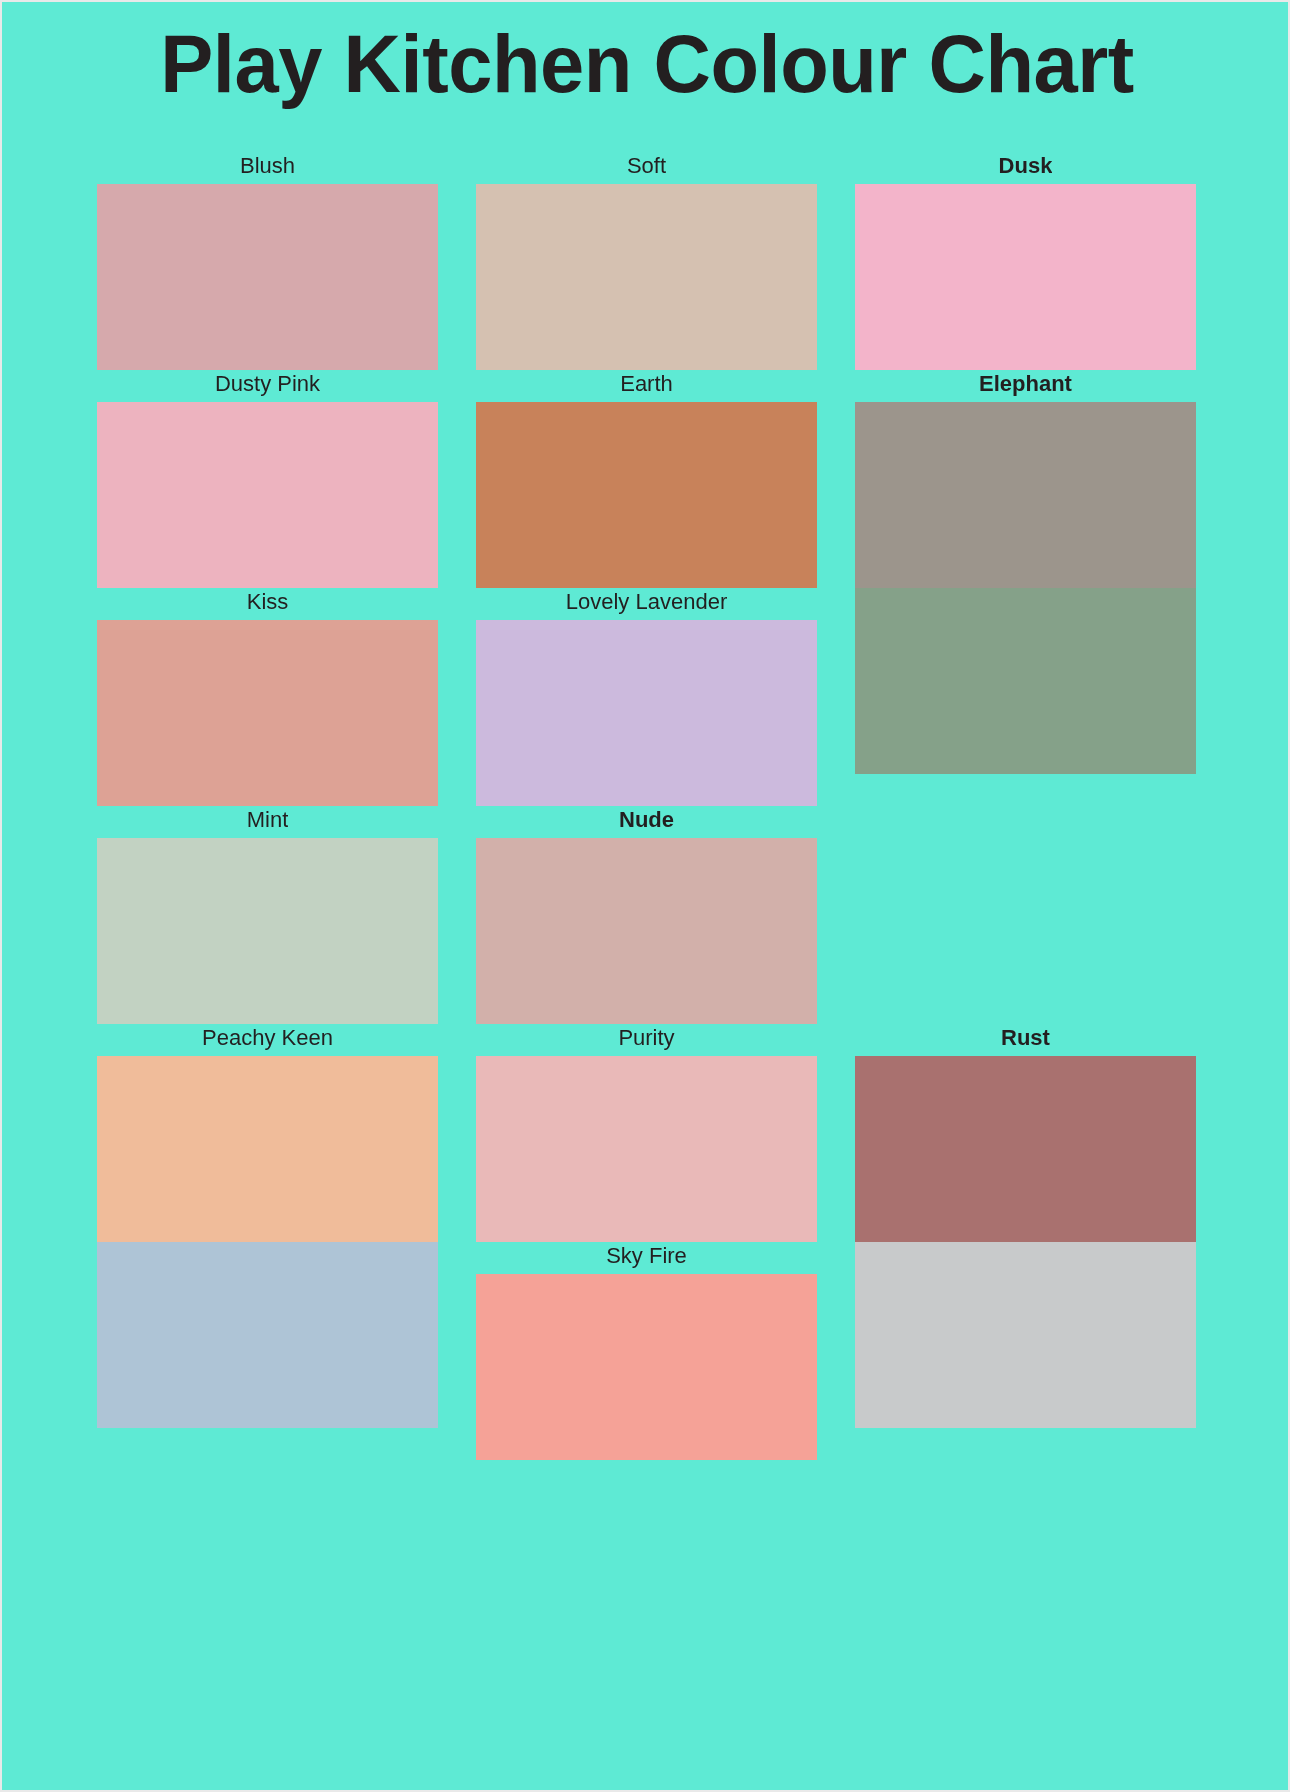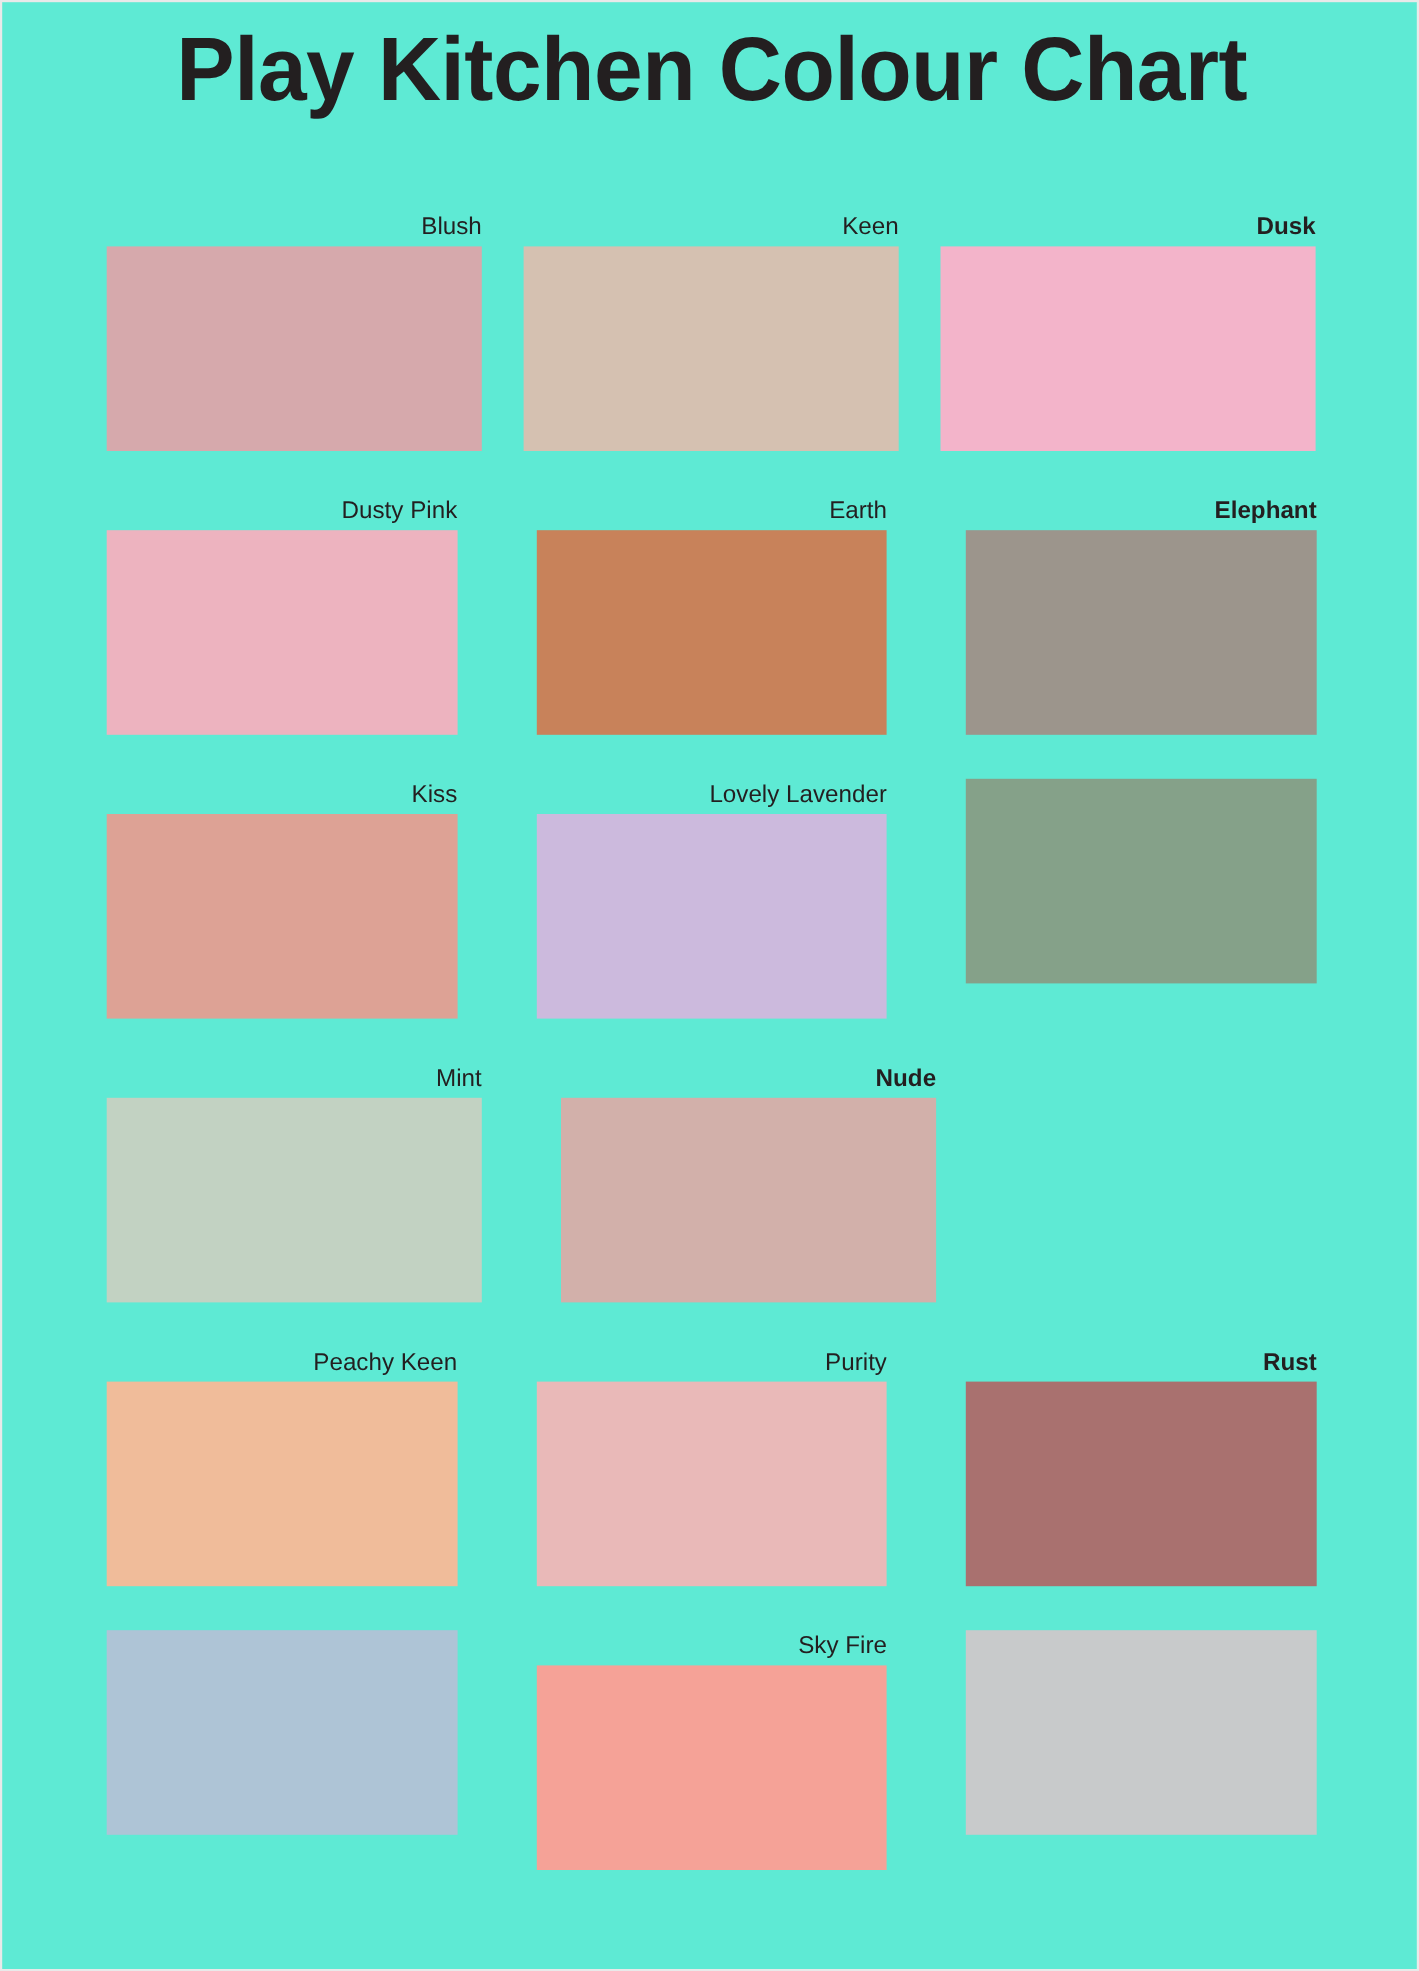--- a/index.html
+++ b/index.html
@@ -54,22 +54,21 @@
     display: flex;
     justify-content: flex-start;
     width: 1100px;
   }
 
   .cell {
     width: 341px;
     margin-right: 38px;
     display: flex;
     flex-direction: column;
-    align-items: flex-end;
-    margin-top: 40px;
+    align-items: center;
   }
   .cell:last-child {
     margin-right: 0;
     font-weight: bold;
   }
 
   .swatch-label {
     font-family: "Liberation Sans", sans-serif;
     font-size: 22px;
     line-height: 28px;
@@ -82,38 +81,37 @@
 
   .swatch {
     width: 100%;
     height: 186px;
     display: block;
   }
 
   
   .grid-row + .grid-row {
     margin-top: 0px;
-    gap: 34px;
   }
 </style>
 </head>
 <body>
 
 <div id="page">
 
   <div id="title">Play Kitchen Colour Chart</div>
 
   <div id="grid">
       <div class="grid-row">
         <div class="cell">
           <div class="swatch-label">Blush</div>
           <div class="swatch" style="background: rgb(214, 169, 172);"></div>
         </div>
         <div class="cell">
-          <div class="swatch-label">Keen</div>
+          <div class="swatch-label">Soft</div>
           <div class="swatch" style="background: rgb(213, 193, 177);"></div>
         </div>
         <div class="cell">
           <div class="swatch-label">Dusk</div>
           <div class="swatch" style="background: rgb(243, 180, 202);"></div>
         </div>
       </div>
       <div class="grid-row">
         <div class="cell">
           <div class="swatch-label">Dusty Pink</div>

